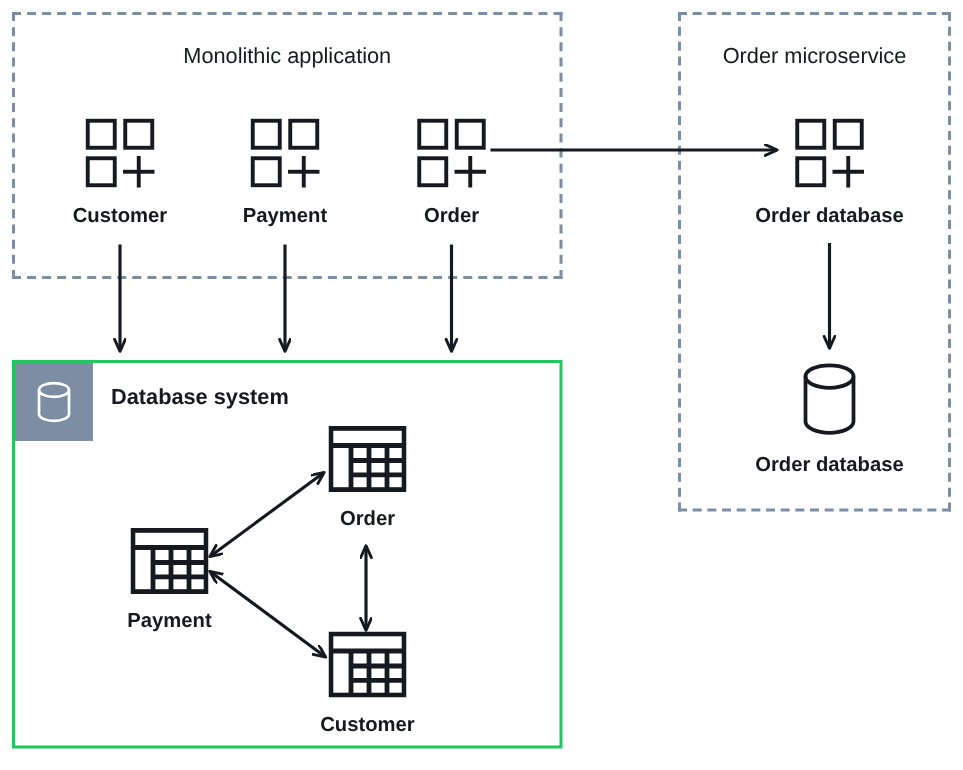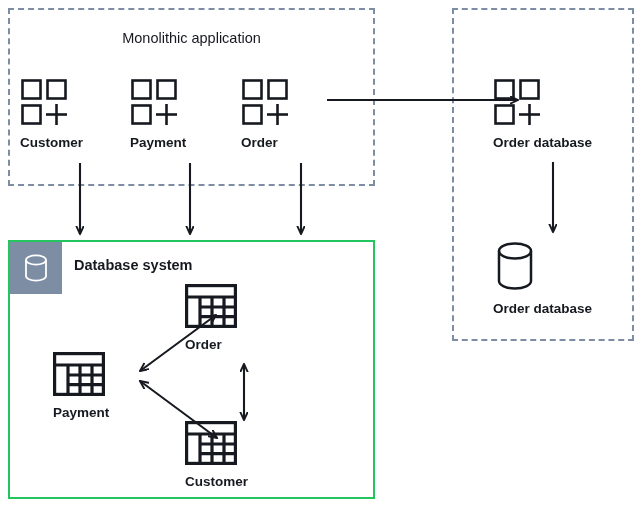--- a/index.html
+++ b/index.html
@@ -73,21 +73,21 @@
     font-weight: bold;
     color: #16191f;
     white-space: nowrap;
   }
 
   
   .node {
     position: absolute;
     display: flex;
     flex-direction: column;
-    align-items: flex-start;
+    align-items: center;
     width: 120px;
   }
   .node-label {
     font-size: 13.5px;
     font-weight: bold;
     color: #16191f;
     white-space: nowrap;
     margin-top: 5px;
   }
   .node-icon {
@@ -96,20 +96,21 @@
 </style>
 </head>
 <body>
 
 <div class="canvas">
 
   <div class="panel" style="left:8px; top:8px; width:367px; height:178px;"></div>
   <div class="panel-title" style="left:8px; width:367px; top:30px;">Monolithic application</div>
 
   <div class="panel" style="left:452px; top:8px; width:182px; height:333px;"></div>
+  <div class="panel-title" style="left:452px; width:182px; top:30px;">Order microservice</div>
 
   <div class="dbbox" style="left:8px; top:240px; width:367px; height:259px;">
     <div class="dbbox-badge">
       <svg width="26" height="30" viewBox="0 0 26 30" aria-hidden="true">
         <ellipse cx="13" cy="7" rx="10" ry="4.6" fill="none" stroke="#ffffff" stroke-width="1.8"></ellipse>
         <path d="M3 7 V23 A10 4.6 0 0 0 23 23 V7" fill="none" stroke="#ffffff" stroke-width="1.8"></path>
       </svg>
     </div>
     <div class="dbbox-title">Database system</div>
   </div>

